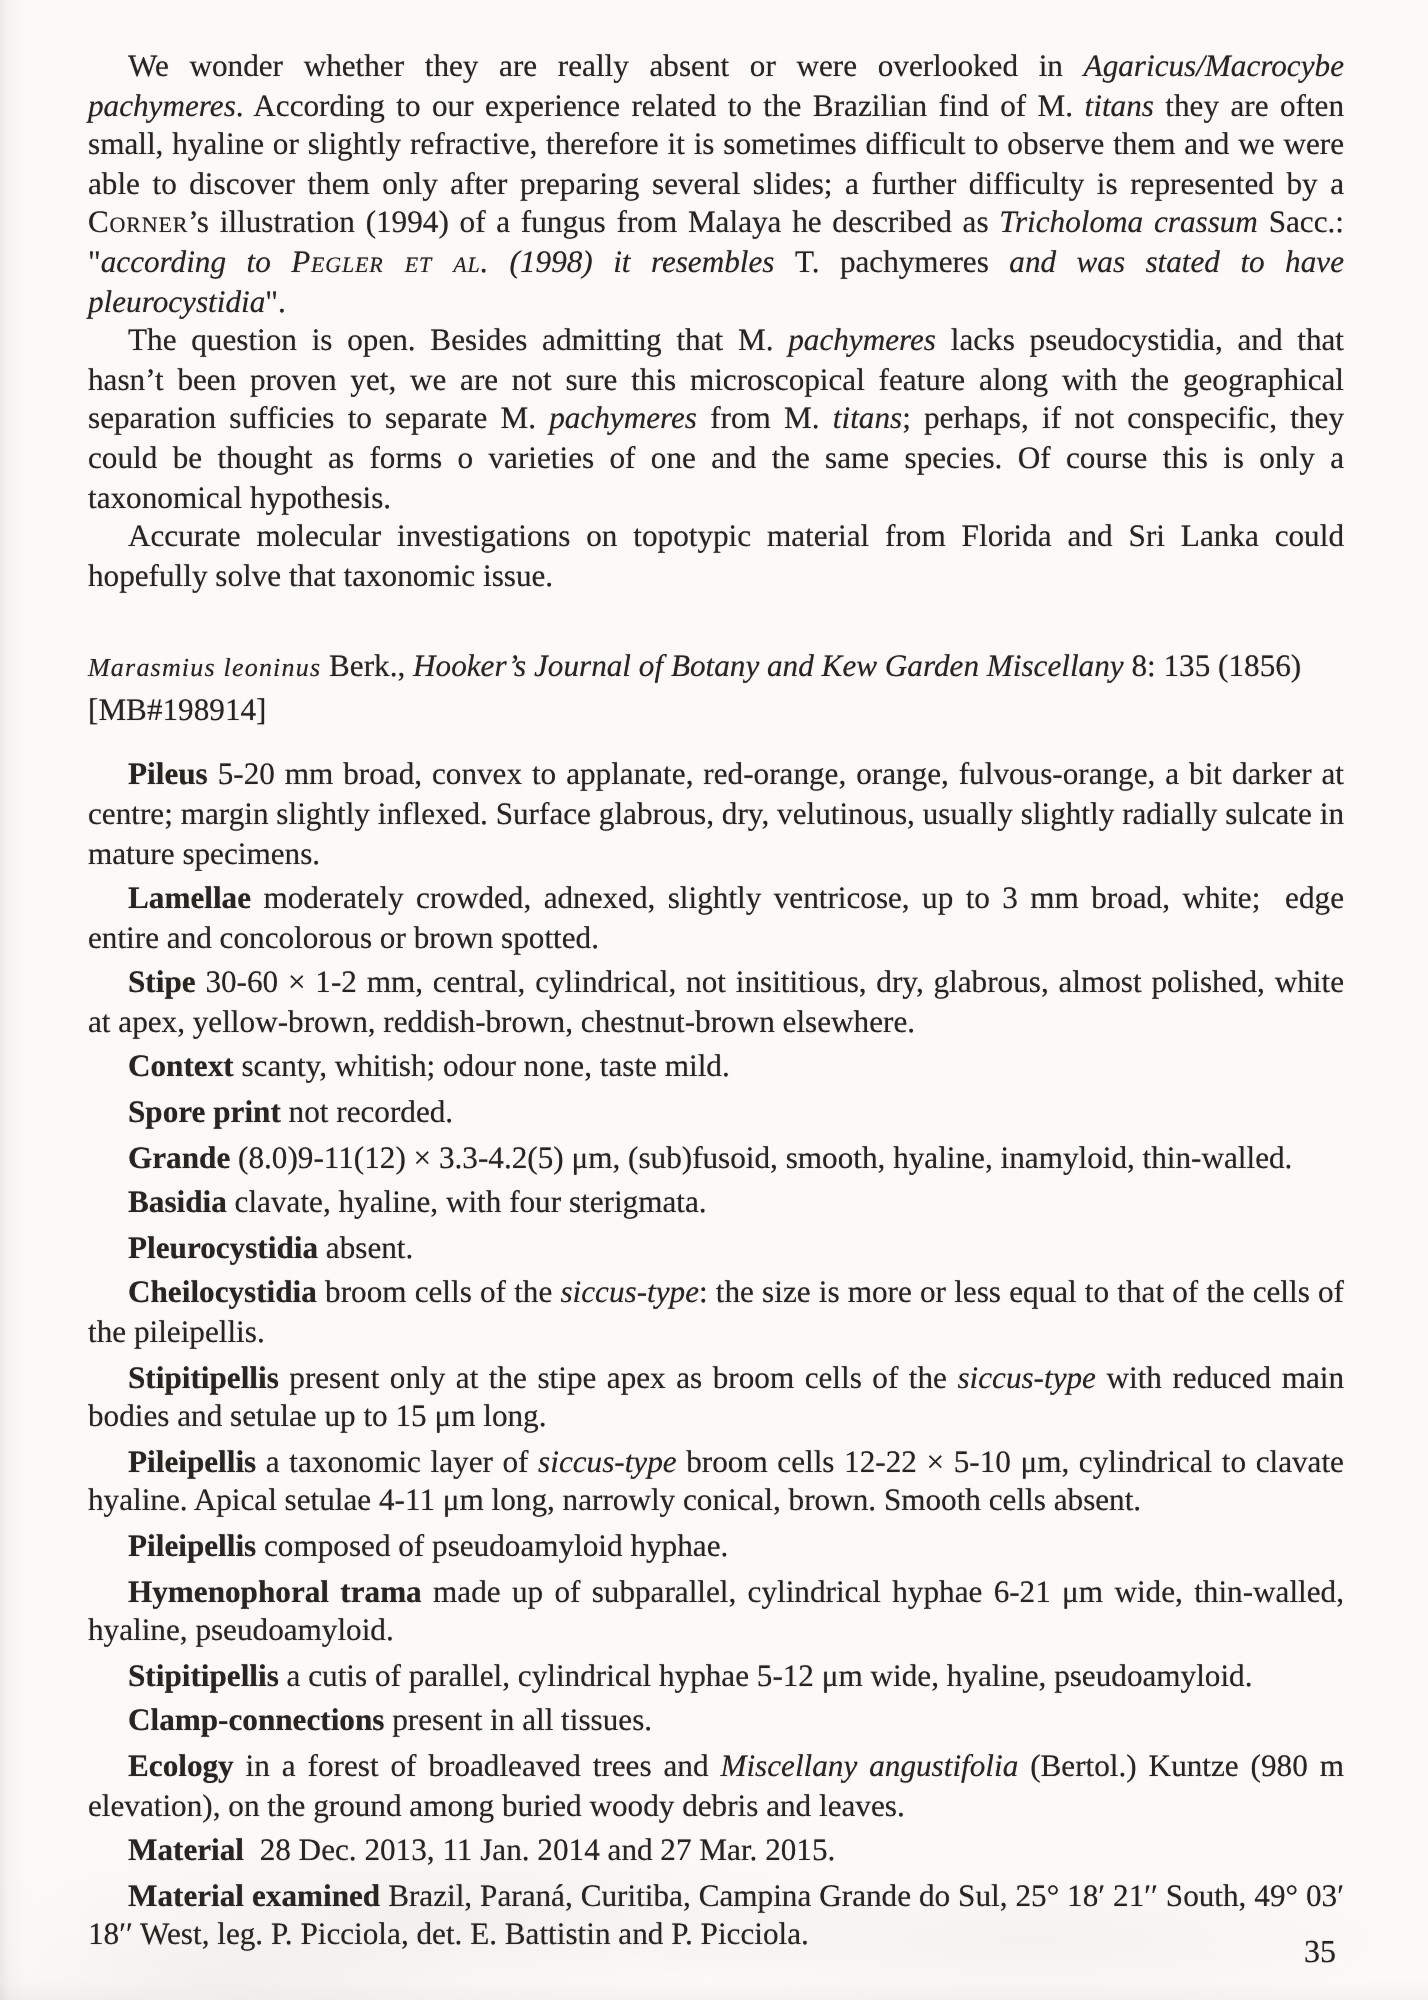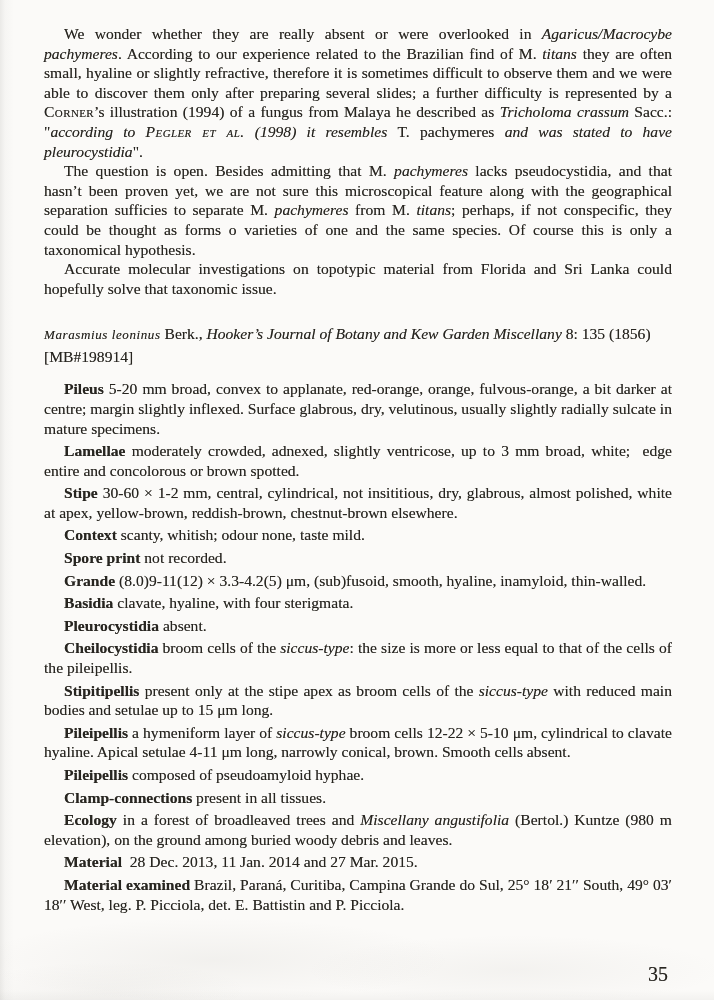--- a/index.html
+++ b/index.html
@@ -54,21 +54,21 @@
   .s-species {
     font-weight: normal;
     font-style: italic;
     font-size: 13px;
     letter-spacing: 0.6px;
   }
   .page-number {
     position: absolute;
     right: 46px;
     bottom: 14px;
-    font-size: 20px;
+    font-size: 16px;
     text-shadow: 0 0 0.5px rgba(45,42,36,0.55);
   }
 </style>
 </head>
 <body>
 
 <div class="page">
   <div class="text-column">
       <p class="para intro"><span class="s-r">We wonder whether they are really absent or were overlooked in </span><span class="s-i">Agaricus/Macrocybe pachymeres</span><span class="s-r">. According to our experience related to the Brazilian find of M. </span><span class="s-i">titans</span><span class="s-r"> they are often small, hyaline or slightly refractive, therefore it is sometimes difficult to observe them and we were able to discover them only after preparing several slides; a further difficulty is represented by a </span><span class="s-sc">Corner</span><span class="s-r">’s illustration (1994) of a fungus from Malaya he described as </span><span class="s-i">Tricholoma crassum</span><span class="s-r"> Sacc.: "</span><span class="s-i">according to </span><span class="s-isc">Pegler et al.</span><span class="s-i"> (1998) it resembles </span><span class="s-r">T. pachymeres</span><span class="s-i"> and was stated to have pleurocystidia</span><span class="s-r">".</span></p>
       <p class="para intro"><span class="s-r">The question is open. Besides admitting that M. </span><span class="s-i">pachymeres</span><span class="s-r"> lacks pseudocystidia, and that hasn’t been proven yet, we are not sure this microscopical feature along with the geographical separation sufficies to separate M. </span><span class="s-i">pachymeres</span><span class="s-r"> from M. </span><span class="s-i">titans</span><span class="s-r">; perhaps, if not conspecific, they could be thought as forms o varieties of one and the same species. Of course this is only a taxonomical hypothesis.</span></p>
@@ -77,21 +77,23 @@
       <p class="para desc"><span class="s-b">Pileus</span><span class="s-r"> 5-20 mm broad, convex to applanate, red-orange, orange, fulvous-orange, a bit darker at centre; margin slightly inflexed. Surface glabrous, dry, velutinous, usually slightly radially sulcate in mature specimens.</span></p>
       <p class="para desc"><span class="s-b">Lamellae</span><span class="s-r"> moderately crowded, adnexed, slightly ventricose, up to 3 mm broad, white;&nbsp; edge entire and concolorous or brown spotted.</span></p>
       <p class="para desc"><span class="s-b">Stipe</span><span class="s-r"> 30-60 × 1-2 mm, central, cylindrical, not insititious, dry, glabrous, almost polished, white at apex, yellow-brown, reddish-brown, chestnut-brown elsewhere.</span></p>
       <p class="para desc"><span class="s-b">Context</span><span class="s-r"> scanty, whitish; odour none, taste mild.</span></p>
       <p class="para desc"><span class="s-b">Spore print</span><span class="s-r"> not recorded.</span></p>
       <p class="para desc"><span class="s-b">Grande</span><span class="s-r"> (8.0)9-11(12) × 3.3-4.2(5) μm, (sub)fusoid, smooth, hyaline, inamyloid, thin-walled.</span></p>
       <p class="para desc"><span class="s-b">Basidia</span><span class="s-r"> clavate, hyaline, with four sterigmata.</span></p>
       <p class="para desc"><span class="s-b">Pleurocystidia</span><span class="s-r"> absent.</span></p>
       <p class="para desc"><span class="s-b">Cheilocystidia</span><span class="s-r"> broom cells of the </span><span class="s-i">siccus-type</span><span class="s-r">: the size is more or less equal to that of the cells of the pileipellis.</span></p>
       <p class="para desc"><span class="s-b">Stipitipellis</span><span class="s-r"> present only at the stipe apex as broom cells of the </span><span class="s-i">siccus-type</span><span class="s-r"> with reduced main bodies and setulae up to 15 μm long.</span></p>
-      <p class="para desc"><span class="s-b">Pileipellis</span><span class="s-r"> a hymeniform layer of </span><span class="s-i">siccus-type</span><span class="s-r"> broom cells 12-22 × 5-10 μm, cylindrical to clavate hyaline. Apical setulae 4-11 μm long, narrowly conical, brown. Smooth cells absent.</span></p>
+      <p class="para desc"><span class="s-b">Pileipellis</span><span class="s-r"> a taxonomic layer of </span><span class="s-i">siccus-type</span><span class="s-r"> broom cells 12-22 × 5-10 μm, cylindrical to clavate hyaline. Apical setulae 4-11 μm long, narrowly conical, brown. Smooth cells absent.</span></p>
       <p class="para desc"><span class="s-b">Pileipellis</span><span class="s-r"> composed of pseudoamyloid hyphae.</span></p>
+      <p class="para desc"><span class="s-b">Hymenophoral trama</span><span class="s-r"> made up of subparallel, cylindrical hyphae 6-21 μm wide, thin-walled, hyaline, pseudoamyloid.</span></p>
+      <p class="para desc"><span class="s-b">Stipitipellis</span><span class="s-r"> a cutis of parallel, cylindrical hyphae 5-12 μm wide, hyaline, pseudoamyloid.</span></p>
       <p class="para desc"><span class="s-b">Clamp-connections</span><span class="s-r"> present in all tissues.</span></p>
       <p class="para desc"><span class="s-b">Ecology</span><span class="s-r"> in a forest of broadleaved trees and </span><span class="s-i">Miscellany angustifolia</span><span class="s-r"> (Bertol.) Kuntze (980 m elevation), on the ground among buried woody debris and leaves.</span></p>
       <p class="para desc"><span class="s-b">Material</span><span class="s-r">&nbsp; 28 Dec. 2013, 11 Jan. 2014 and 27 Mar. 2015.</span></p>
       <p class="para desc"><span class="s-b">Material examined</span><span class="s-r"> Brazil, Paraná, Curitiba, Campina Grande do Sul, 25° 18′ 21′′ South, 49° 03′ 18′′ West, leg. P. Picciola, det. E. Battistin and P. Picciola.</span></p>
     </div>
   <div class="page-number">35</div>
 </div>
 
 </body></html>

